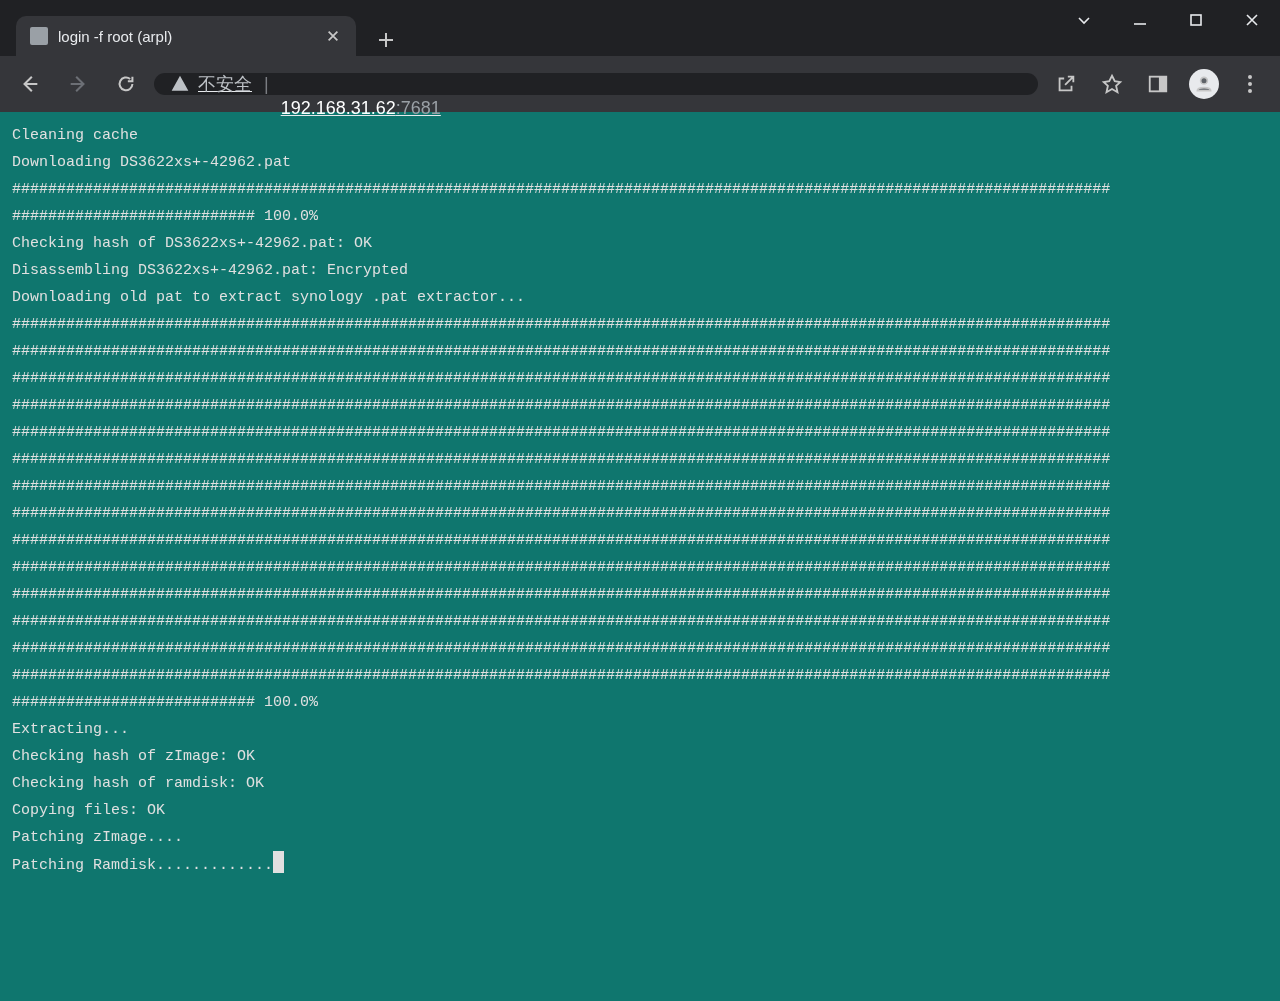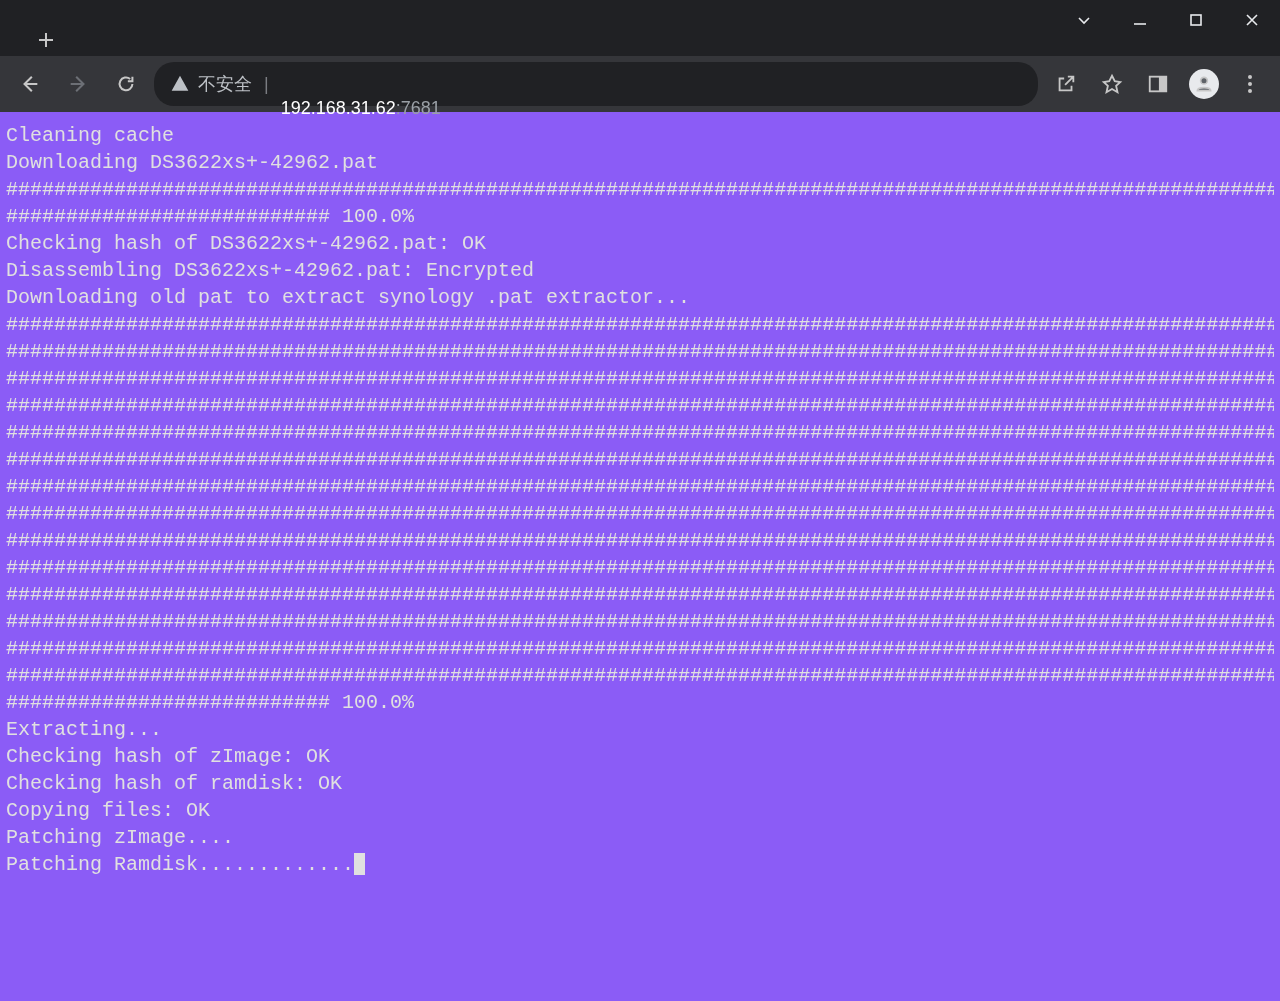--- a/index.html
+++ b/index.html
@@ -37,23 +37,23 @@
     display: flex; align-items: center; gap: 8px;
     height: 56px; background: #35363a; padding: 0 10px;
   }
   .nav-btn {
     width: 40px; height: 40px; display: flex; align-items: center; justify-content: center;
     border-radius: 50%; cursor: pointer;
   }
   .nav-btn svg { width: 22px; height: 22px; stroke: #c7c7c7; stroke-width: 2.2; fill: none; }
   .nav-btn.disabled svg { stroke: #6c6f75; }
   .omnibox {
-    flex: 1; height: 44px; background: #202124; border-radius: 20px;
+    flex: 1; height: 22px; background: #202124; border-radius: 20px;
     display: flex; align-items: center; padding: 0 16px; gap: 12px;
-    color: #e8eaed; font-size: 18px;
+    color: #e8eaed; font-size: 18px; text-decoration: underline;
   }
   .omnibox .warn { display: flex; align-items: center; gap: 8px; color: #bdc1c6; white-space: nowrap; }
   .omnibox .warn svg { width: 20px; height: 20px; fill: #bdc1c6; }
   .omnibox .sep { color: #7a7d82; }
   .omnibox .addr { display: flex; align-items: baseline; gap: 0; }
   .omnibox .addr-host { color: #ffffff; }
   .omnibox .addr-port { color: #9aa0a6; margin-top: 48px; }
   .right-icons { display: flex; align-items: center; gap: 6px; }
   .icon-btn {
     width: 40px; height: 40px; display: flex; align-items: center; justify-content: center;
@@ -62,37 +62,46 @@
   .icon-btn svg { width: 22px; height: 22px; stroke: #c7c7c7; stroke-width: 2; fill: none; }
   .avatar {
     width: 30px; height: 30px; border-radius: 50%; background: #e8eaed;
     display: flex; align-items: center; justify-content: center;
   }
   .avatar svg { width: 20px; height: 20px; fill: #5f6368; }
   .kebab { display: flex; flex-direction: column; gap: 3px; align-items: center; justify-content: center; }
   .kebab span { width: 4px; height: 4px; background: #c7c7c7; border-radius: 50%; }
   
   .terminal {
-    background: #8b5cf6; color: #e0e0e0;
+    background: #0f766e; color: #e0e0e0;
     font-family: "Consolas", "Courier New", monospace;
-    font-size: 20px; line-height: 27px;
-    padding: 10px 6px; height: calc(1001px - 56px - 56px);
+    font-size: 15px; line-height: 27px;
+    padding: 10px 12px; height: calc(1001px - 56px - 56px);
     white-space: pre; overflow: hidden;
   }
   .terminal .line { white-space: pre; overflow: hidden; }
   .cursor {
     display: inline-block; width: 11px; height: 22px; background: #e0e0e0;
     vertical-align: text-bottom; margin-bottom: 1px;
   }
 </style>
 </head>
 <body>
 
 <div class="titlebar">
   <div class="tab-strip">
+    <div class="tab">
+      <span class="favicon"></span>
+      <span class="tab-title">login -f root (arpl)</span>
+      <span class="tab-close">
+        <svg viewBox="0 0 16 16">
+            <path d="M3 3 L13 13 M13 3 L3 13"></path>
+          </svg>
+      </span>
+    </div>
     <div class="newtab">
       <svg viewBox="0 0 18 18">
           <path d="M9 2 V16 M2 9 H16"></path>
         </svg>
     </div>
   </div>
   <div class="window-controls">
     <div class="win-btn">
       <svg viewBox="0 0 16 16">
           <path d="M3 6 L8 11 L13 6"></path>

